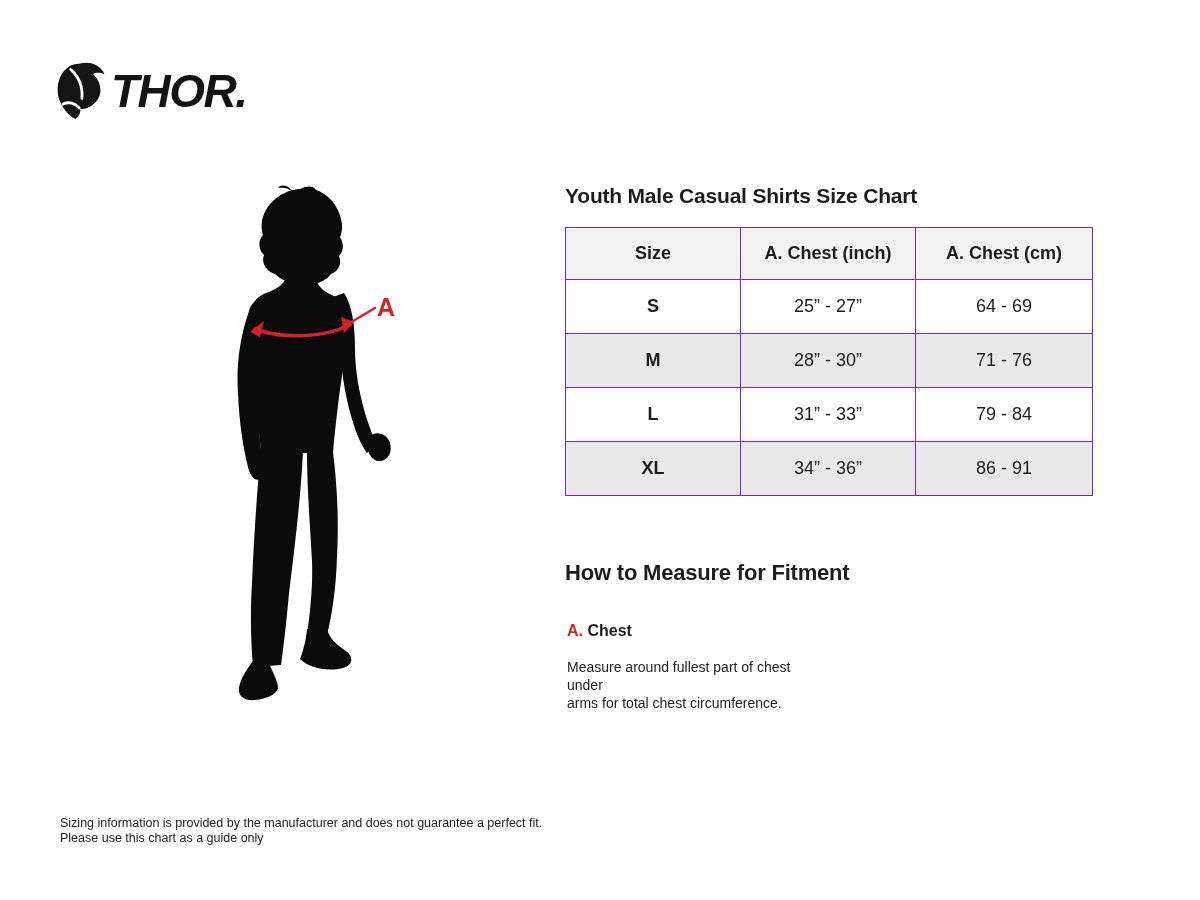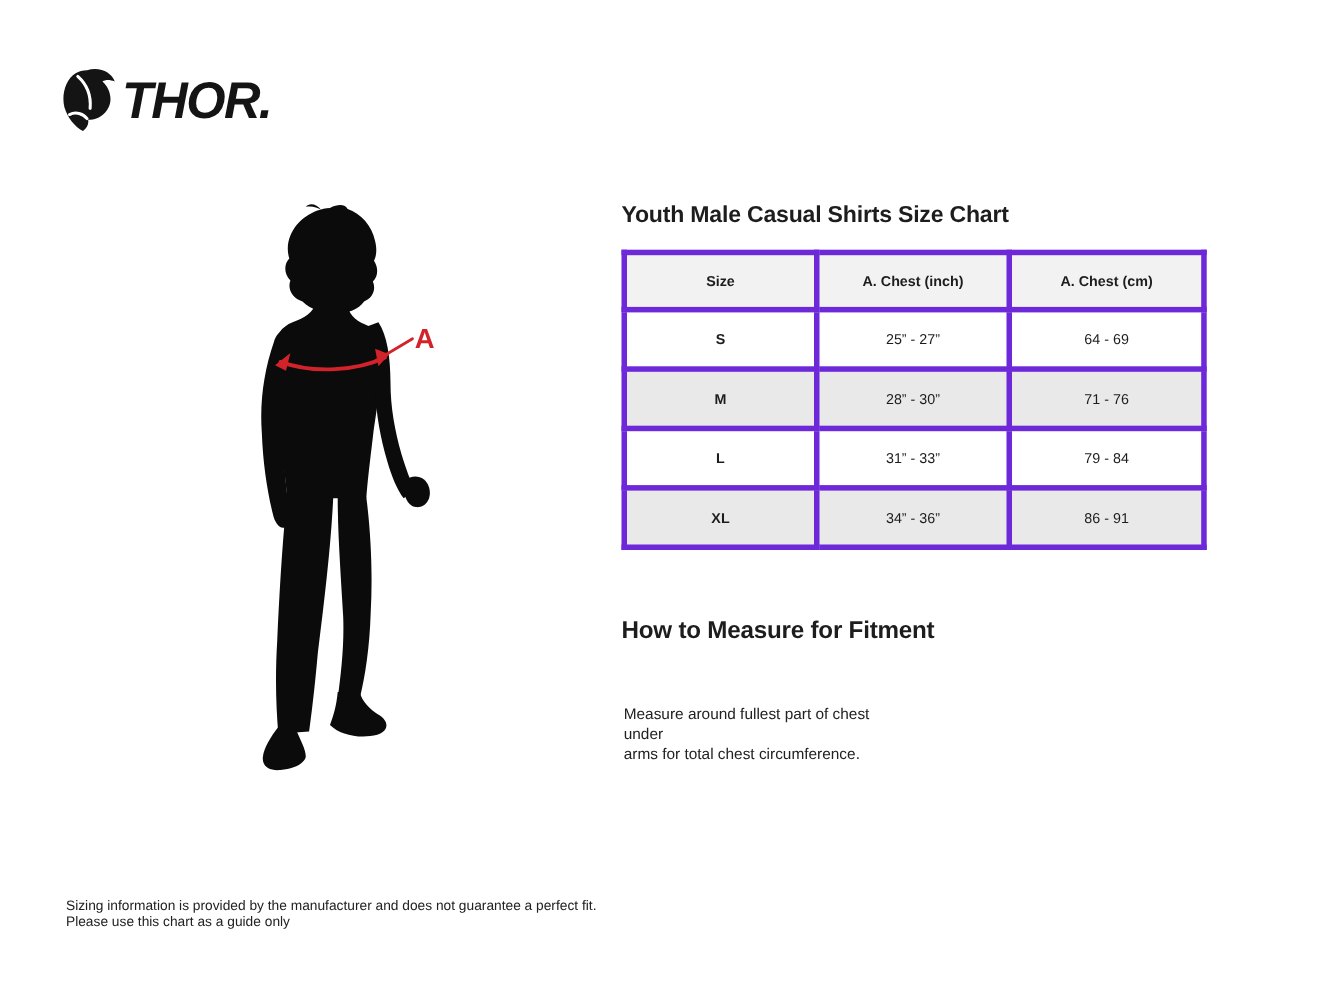--- a/index.html
+++ b/index.html
@@ -34,23 +34,23 @@
     position: absolute; left: 565px; top: 184px;
     font-size: 21px; font-weight: bold; color: #1d1d1d;
     letter-spacing: -0.2px;
   }
   .size-table {
     position: absolute; left: 565px; top: 227px;
     width: 527px; border-collapse: collapse; table-layout: fixed;
     border: 1px solid #8a8a8a;
   }
   .size-table th, .size-table td {
-    border: 5px solid #6d28d9;
+    border: 1px solid #6d28d9;
     text-align: center; vertical-align: middle;
-    font-size: 13px; color: #1d1d1d;
+    font-size: 18px; color: #1d1d1d;
   }
   .size-table th { height: 52px; font-weight: bold; background: #f2f2f2; }
   .size-table td { height: 54px; font-weight: normal; background: #ffffff; }
   .size-table td.size-col { font-weight: bold; }
   .size-table tr.stripe td { background: #e9e9e9; }
 
   .measure-heading {
     position: absolute; left: 565px; top: 560px;
     font-size: 22px; font-weight: bold; color: #1d1d1d;
     letter-spacing: -0.2px;
@@ -170,20 +170,24 @@
       <td class="size-col">XL</td>
       <td>34” - 36”</td>
       <td>86 - 91</td>
     </tr>
   </tbody>
 </table>
 
 <div class="measure-heading">How to Measure for Fitment</div>
 
 <div class="measure-item">
+  <div class="item-title">
+    <span class="item-key">A.</span>
+    <span>Chest</span>
+  </div>
   <div class="item-desc">
     <div>Measure around fullest part of chest under</div>
     <div>arms for total chest circumference.</div>
   </div>
 </div>
 
 <div class="disclaimer">
   <div>Sizing information is provided by the manufacturer and does not guarantee a perfect fit.</div>
   <div>Please use this chart as a guide only</div>
 </div>

